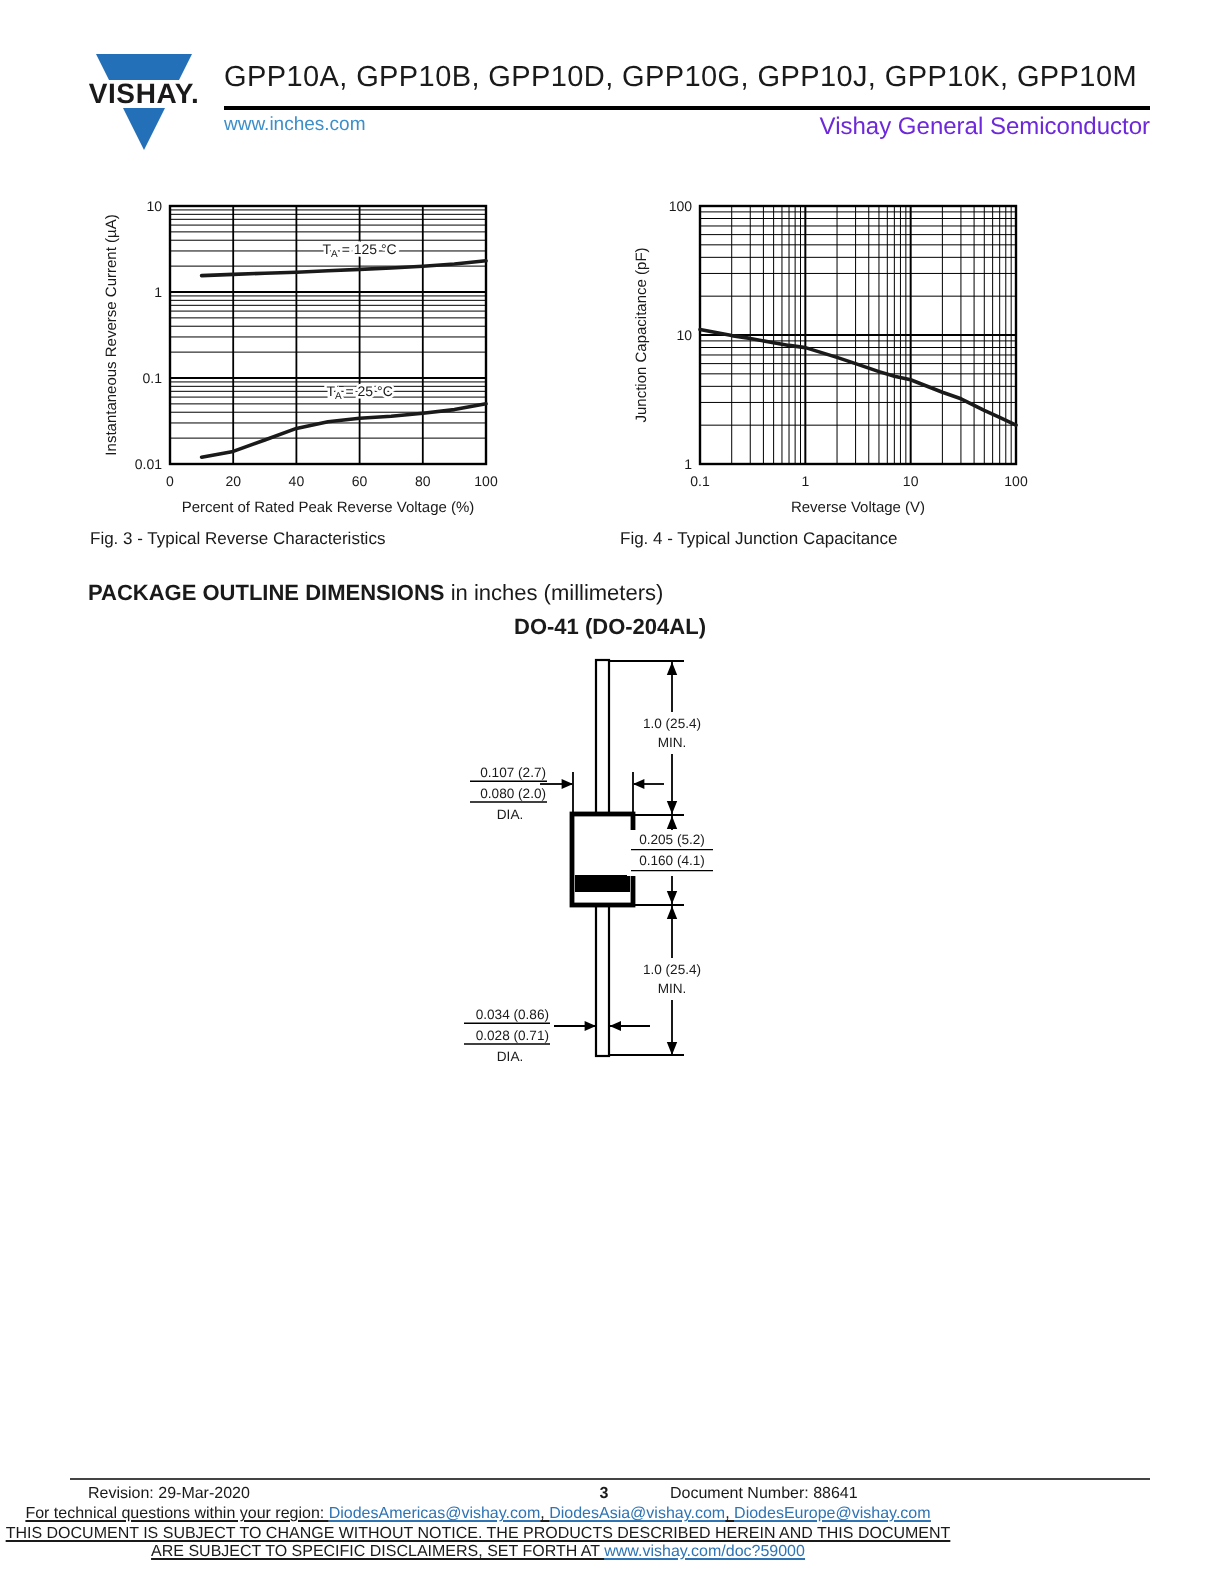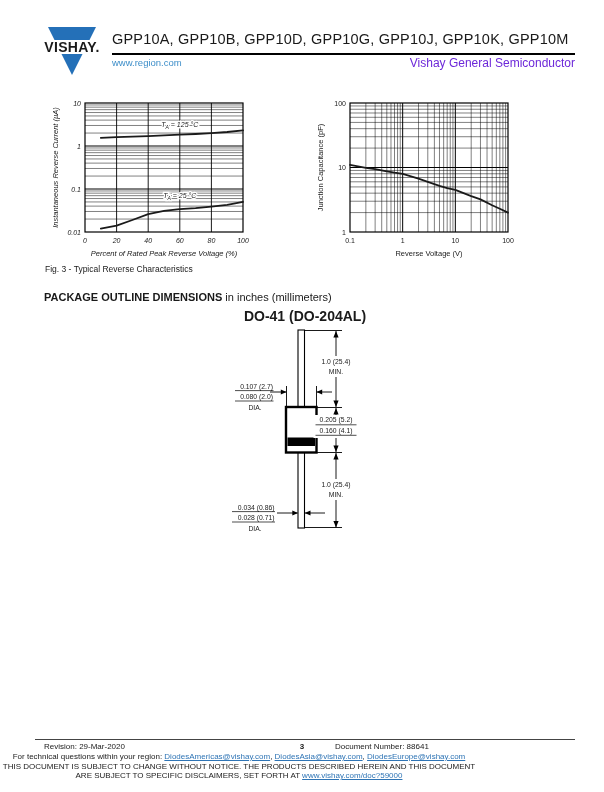--- a/index.html
+++ b/index.html
@@ -11,46 +11,46 @@
   .title-rule{left:112px;top:53px;width:463px;height:1.6px;background:#000;}
   .site-link{left:112px;top:57px;font-size:9.5px;color:#3d8ec9;text-decoration:none;}
   .brand{left:335px;top:56px;width:240px;text-align:right;font-size:12px;color:#6d28d9;}
   
   .chart-box{overflow:visible;}
   .chart-caption{top:264px;width:238px;font-size:8.5px;color:#1a1a1a;}
   svg text{fill:#1a1a1a;}
   
   .sec-head{left:44px;top:291px;font-size:11px;}
   .sec-head b{font-weight:bold;}
-  .pkg-title{left:225px;top:308px;width:160px;text-align:center;font-size:14px;font-weight:bold;}
+  .pkg-title{left:225px;top:308px;width:160px;text-align:center;font-size:11px;font-weight:bold;}
   
   .foot-rule{left:35px;top:739px;width:540px;height:1px;background:#444;}
   .foot-left{left:44px;top:742px;font-size:8px;}
   .foot-center{left:0;top:742px;width:604px;text-align:center;font-size:8px;font-weight:bold;}
   .foot-right{left:335px;top:742px;width:240px;text-align:left;font-size:8px;}
-  .foot-row{left:0;width:478px;text-align:center;font-size:8px;color:#1a1a1a;}
+  .foot-row{left:0;width:478px;text-align:center;font-size:8px;color:#1a1a1a;text-decoration:underline;}
   .flink{color:#2e74b5;text-decoration:underline;cursor:pointer;}
 </style>
 </head>
 <body>
 
 <div class="page">
 
   <svg class="abs" style="left:36px;top:27px;" width="72" height="50">
     <polygon points="12,0 60,0 36,48" fill="#2470b8"></polygon>
     <rect x="0" y="13" width="72" height="14" fill="#ffffff"></rect>
     <text x="36" y="24.5" text-anchor="middle" font-size="14" font-weight="bold" letter-spacing="0.3">VISHAY.</text>
   </svg>
 
   <div class="abs doc-title">GPP10A, GPP10B, GPP10D, GPP10G, GPP10J, GPP10K, GPP10M</div>
   <div class="abs title-rule"></div>
-  <a class="abs site-link">www.region.com</a>
+  <a class="abs site-link">www.inches.com</a>
   <div class="abs brand">Vishay General Semiconductor</div>
 
-  <div class="abs chart-box" style="left:45px;top:95px;font-style:italic;"><svg width="250" height="170">
+  <div class="abs chart-box" style="left:45px;top:95px;"><svg width="250" height="170">
         <line x1="40" y1="124.0557101864488" x2="198" y2="124.0557101864488" stroke="#000" stroke-width="0.5"></line>
         <line x1="40" y1="116.48378604705452" x2="198" y2="116.48378604705452" stroke="#000" stroke-width="0.5"></line>
         <line x1="40" y1="111.11142037289761" x2="198" y2="111.11142037289761" stroke="#000" stroke-width="0.5"></line>
         <line x1="40" y1="106.9442898135512" x2="198" y2="106.9442898135512" stroke="#000" stroke-width="0.5"></line>
         <line x1="40" y1="103.53949623350331" x2="198" y2="103.53949623350331" stroke="#000" stroke-width="0.5"></line>
         <line x1="40" y1="100.66078427938695" x2="198" y2="100.66078427938695" stroke="#000" stroke-width="0.5"></line>
         <line x1="40" y1="98.16713055934642" x2="198" y2="98.16713055934642" stroke="#000" stroke-width="0.5"></line>
         <line x1="40" y1="95.96757209410904" x2="198" y2="95.96757209410904" stroke="#000" stroke-width="0.5"></line>
         <line x1="40" y1="81.0557101864488" x2="198" y2="81.0557101864488" stroke="#000" stroke-width="0.5"></line>
         <line x1="40" y1="73.48378604705451" x2="198" y2="73.48378604705451" stroke="#000" stroke-width="0.5"></line>
@@ -143,20 +143,21 @@
         <text x="36" y="75" text-anchor="end" font-size="7">10</text>
         <text x="36" y="10.5" text-anchor="end" font-size="7">100</text>
         <text x="40" y="148" text-anchor="middle" font-size="7">0.1</text>
         <text x="92.66666666666666" y="148" text-anchor="middle" font-size="7">1</text>
         <text x="145.33333333333331" y="148" text-anchor="middle" font-size="7">10</text>
         <text x="198" y="148" text-anchor="middle" font-size="7">100</text>
         <text x="119" y="161" text-anchor="middle" font-size="7.5">Reverse Voltage (V)</text>
         <text transform="translate(13,72.5) rotate(-90)" text-anchor="middle" font-size="7.5">Junction Capacitance (pF)</text>
         <polyline points="40.0,69.8 55.9,72.8 65.1,74.2 76.8,76.4 84.5,77.7 92.7,78.8 108.5,83.7 117.8,86.8 129.5,90.8 137.2,93.1 145.3,94.9 161.2,101.1 170.5,104.4 182.1,110.2 189.8,113.7 198.0,117.6" fill="none" stroke="#1a1a1a" stroke-width="1.8" stroke-linejoin="round" stroke-linecap="round"></polyline>
       </svg></div>
+  <div class="abs chart-caption" style="left:310px;">Fig. 4 - Typical Junction Capacitance</div>
 
   <div class="abs sec-head">
     <b>PACKAGE OUTLINE DIMENSIONS</b><span> in inches (millimeters)</span>
   </div>
   <div class="abs pkg-title">DO-41 (DO-204AL)</div>
 
   <svg class="abs" style="left:225px;top:306px;" width="175" height="232">
 
     <rect x="73" y="24" width="6.5" height="78" fill="#fff" stroke="#000" stroke-width="1.1"></rect>
     <rect x="73" y="146" width="6.5" height="76" fill="#fff" stroke="#000" stroke-width="1.1"></rect>

